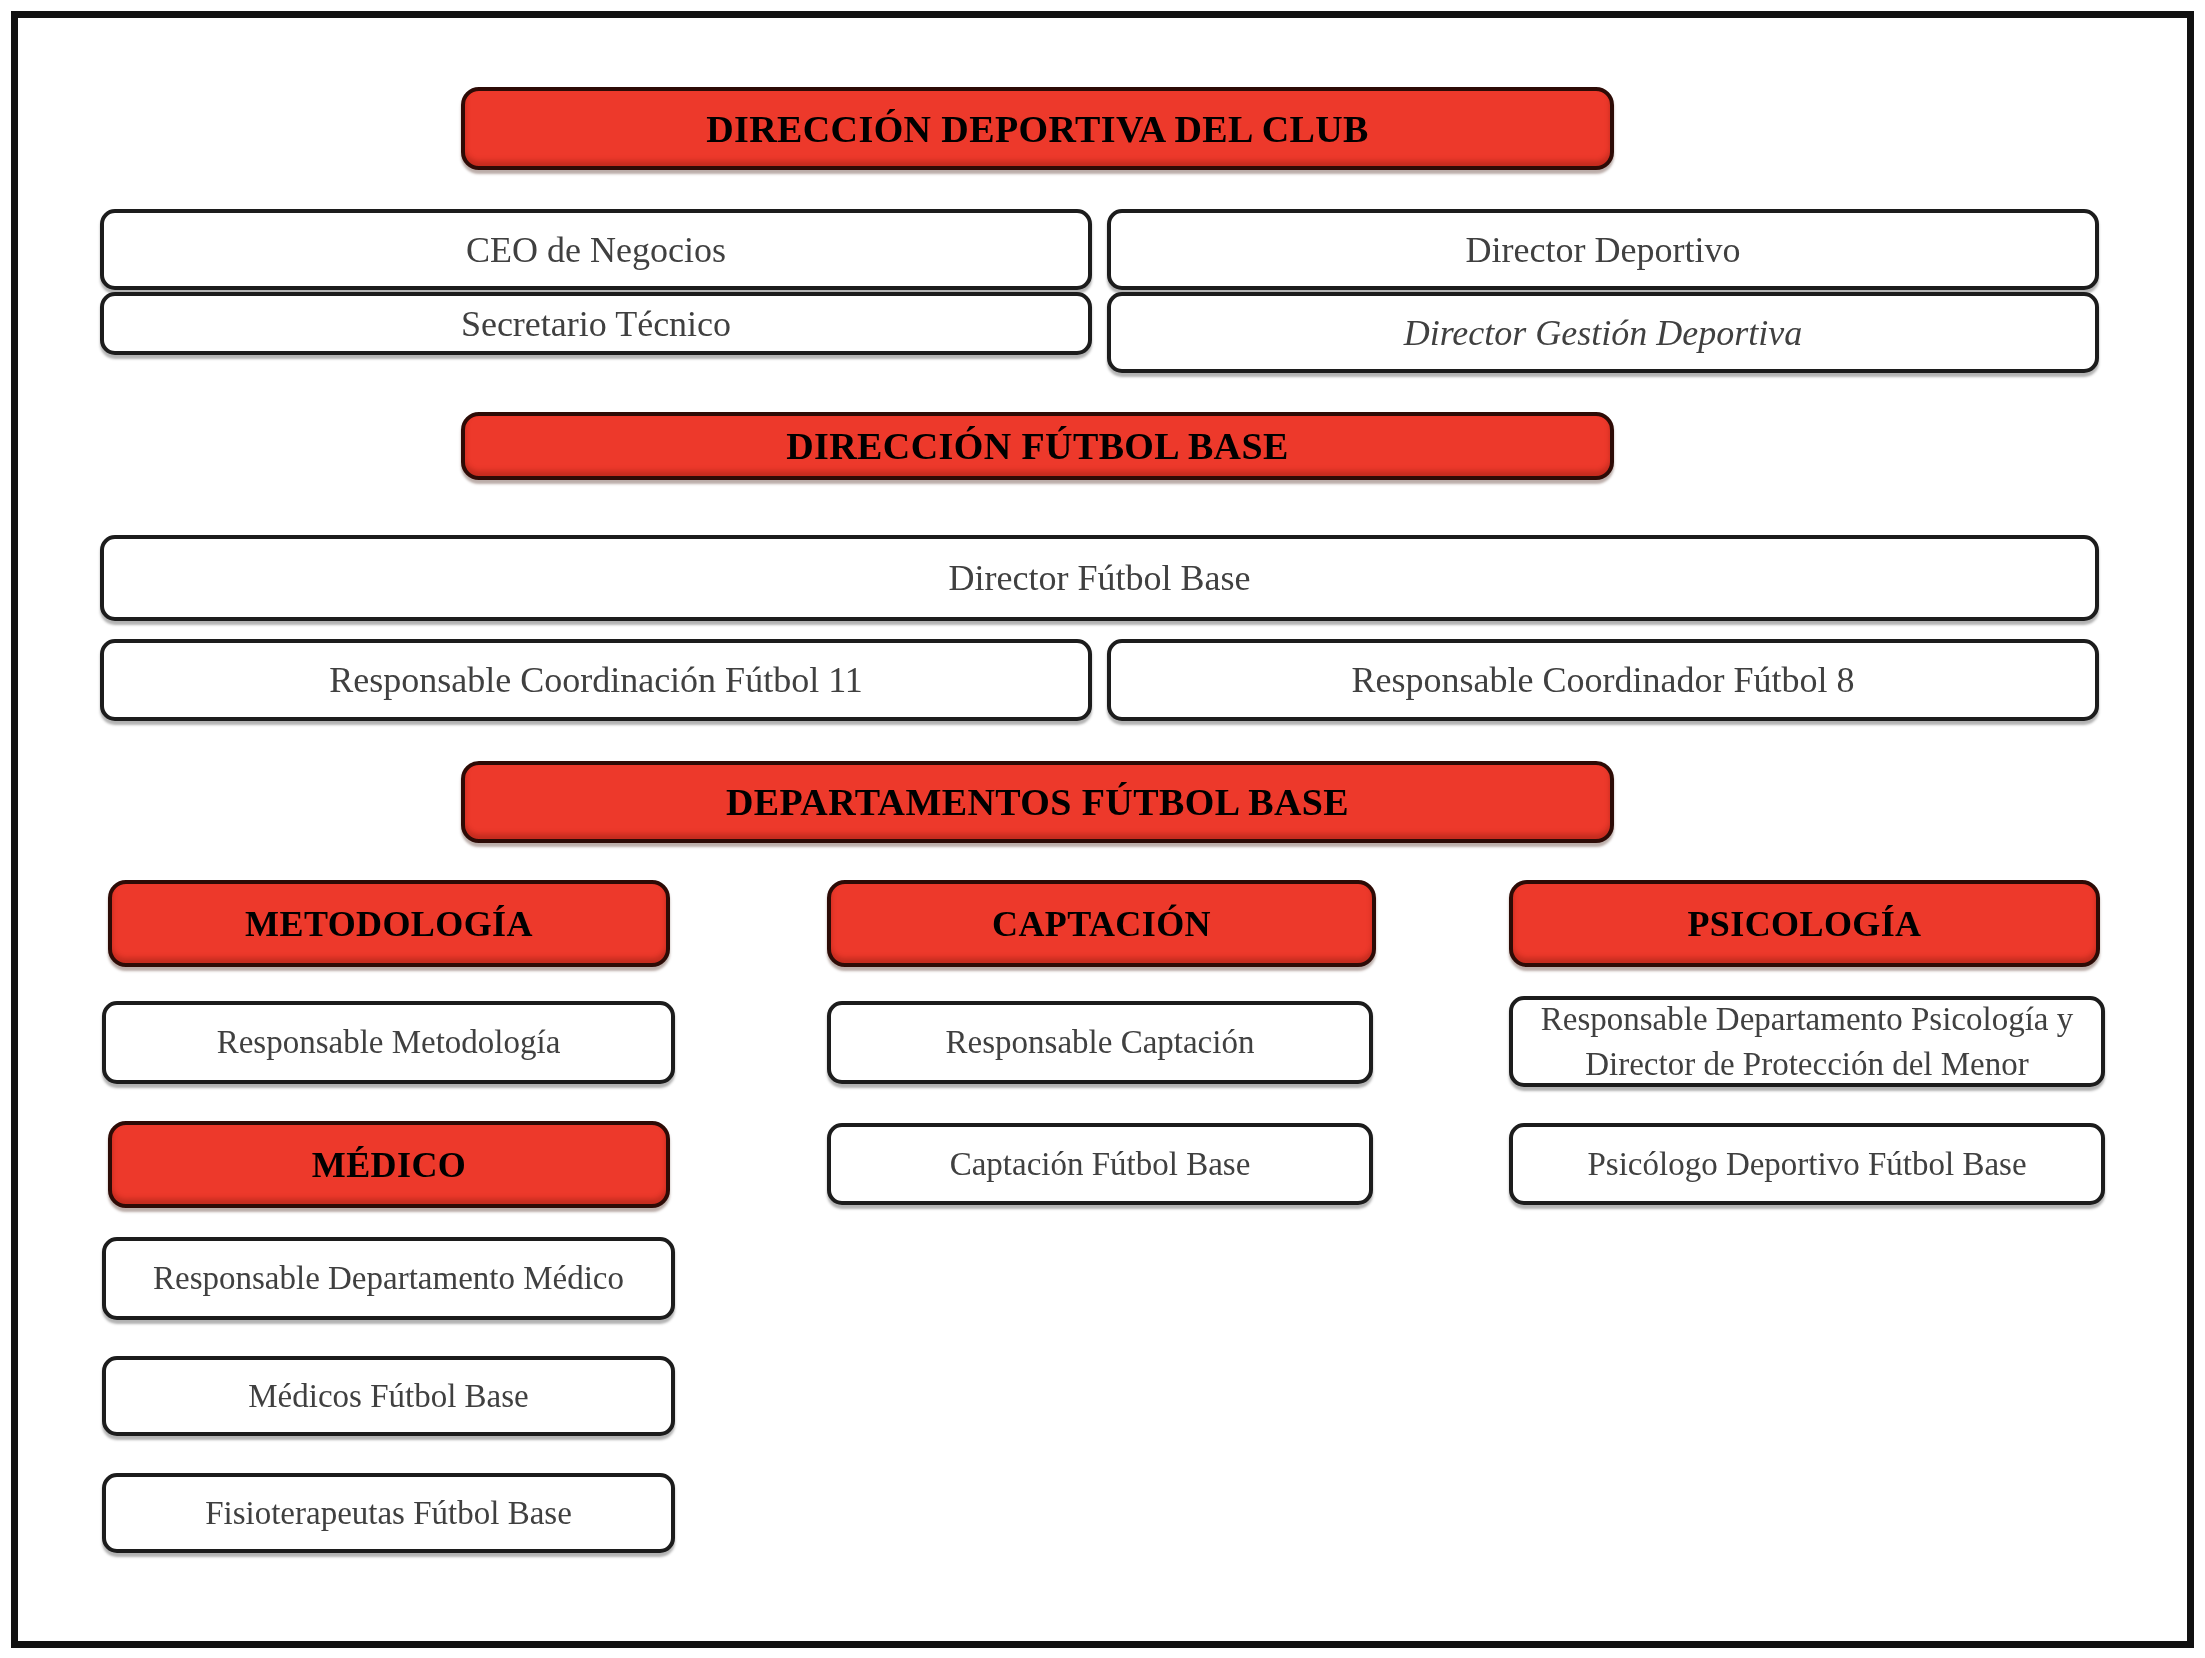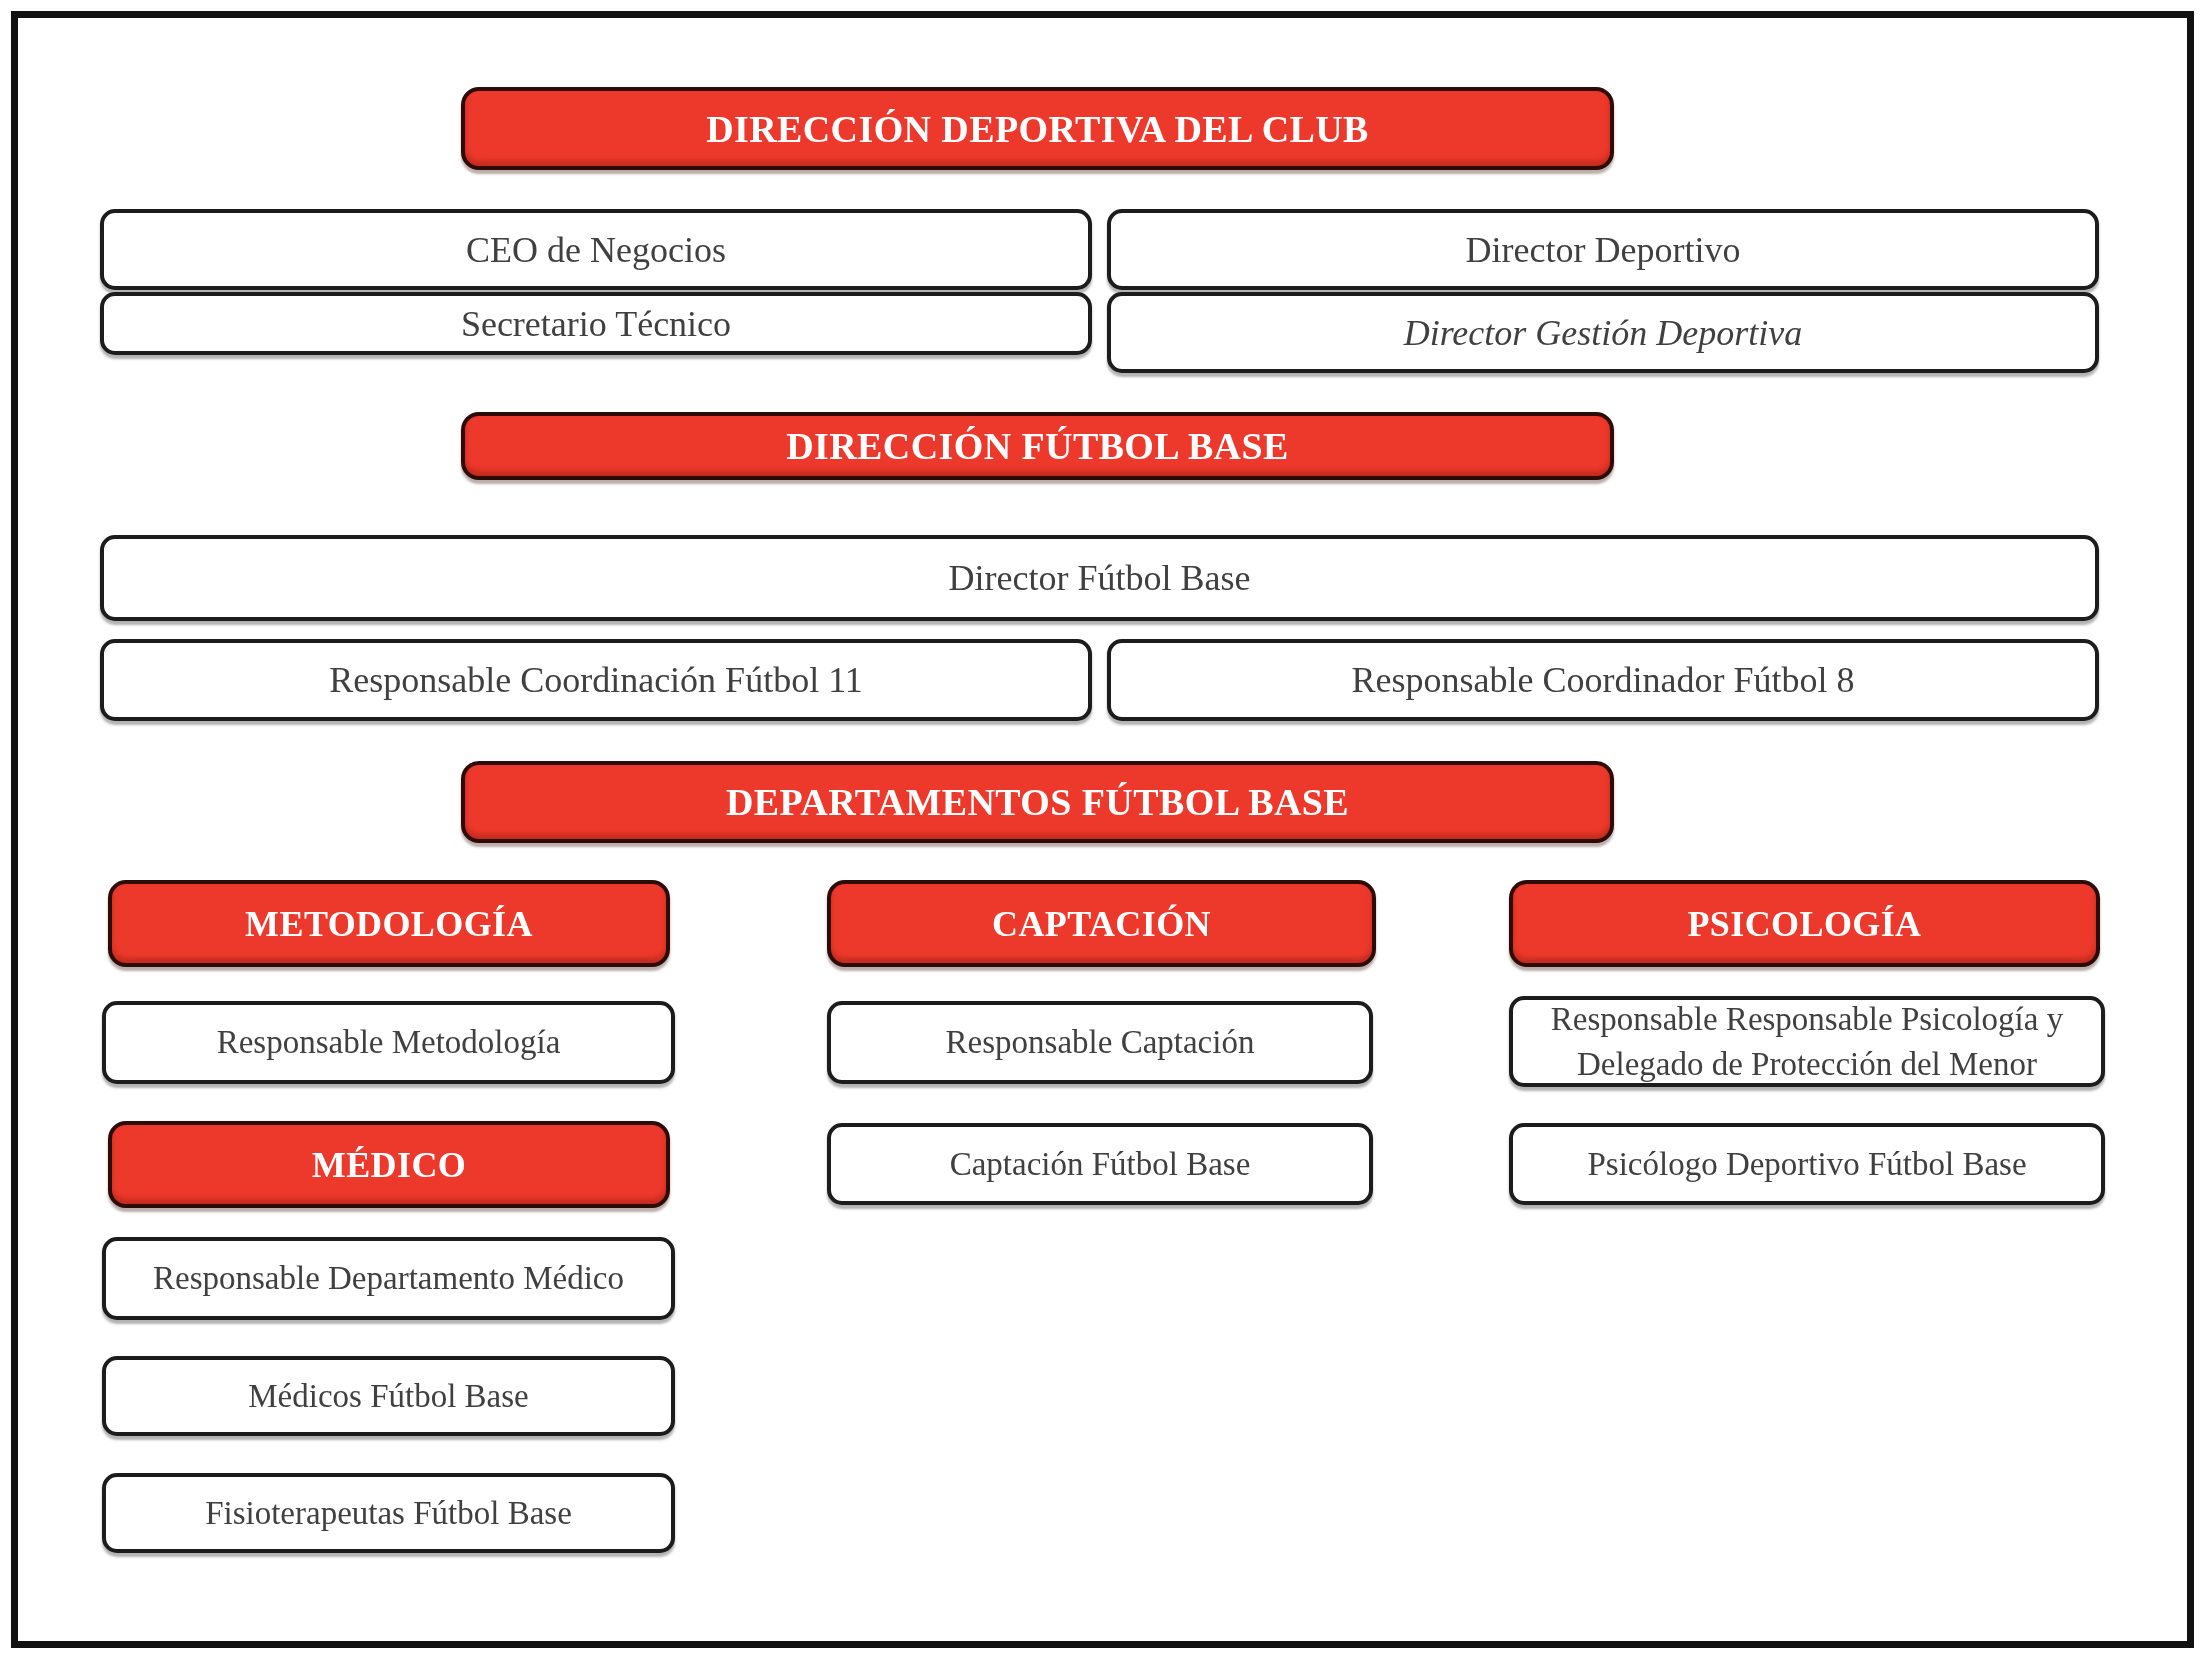--- a/index.html
+++ b/index.html
@@ -12,21 +12,21 @@
     border:7.4px solid #111111;background:#ffffff;
   }
   .node{
     position:absolute;display:flex;align-items:center;justify-content:center;
     text-align:center;box-sizing:border-box;
   }
   .red{
     background:#ED392B;
     border:4.1px solid #2D0B06;
     border-radius:18px;
-    color:#ffffff;
+    color:#000000;
     font-weight:700;
     font-size:38px;
     letter-spacing:0.4px;
     box-shadow:0 3.3px 2.5px rgba(60,20,10,0.35), inset 0 -4.9px 4.9px rgba(120,20,10,0.35);
   }
   .white{
     background:#ffffff;
     border:4.9px solid #1C1C1C;
     border-radius:15px;
     color:#404040;
@@ -54,21 +54,21 @@
 <div class="node white" style="left:1107px;top:639px;width:992px;height:82px;">Responsable Coordinador Fútbol 8</div>
 
 <div class="node red" style="left:461px;top:761px;width:1153px;height:82px;">DEPARTAMENTOS FÚTBOL BASE</div>
 
 <div class="node red" style="left:108px;top:880px;width:562px;height:87px;font-size:36px;">METODOLOGÍA</div>
 <div class="node red" style="left:827px;top:880px;width:549px;height:87px;font-size:36px;">CAPTACIÓN</div>
 <div class="node red" style="left:1509px;top:880px;width:591px;height:87px;font-size:36px;">PSICOLOGÍA</div>
 
 <div class="node white" style="left:102px;top:1001px;width:573px;height:83px;font-size:33px;">Responsable Metodología</div>
 <div class="node white" style="left:827px;top:1001px;width:546px;height:83px;font-size:33px;">Responsable Captación</div>
-<div class="node white small" style="left:1509px;top:996px;width:596px;height:91px;">Responsable Responsable Psicología y Delegado de Protección del Menor</div>
+<div class="node white small" style="left:1509px;top:996px;width:596px;height:91px;">Responsable Departamento Psicología y Director de Protección del Menor</div>
 
 <div class="node red" style="left:108px;top:1121px;width:562px;height:87px;font-size:36px;">MÉDICO</div>
 <div class="node white" style="left:827px;top:1123px;width:546px;height:82px;font-size:33px;">Captación Fútbol Base</div>
 <div class="node white" style="left:1509px;top:1123px;width:596px;height:82px;font-size:33px;">Psicólogo Deportivo Fútbol Base</div>
 
 <div class="node white" style="left:102px;top:1237px;width:573px;height:83px;font-size:33px;">Responsable Departamento Médico</div>
 <div class="node white" style="left:102px;top:1356px;width:573px;height:80px;font-size:33px;">Médicos Fútbol Base</div>
 <div class="node white" style="left:102px;top:1473px;width:573px;height:80px;font-size:33px;">Fisioterapeutas Fútbol Base</div>
 
 

